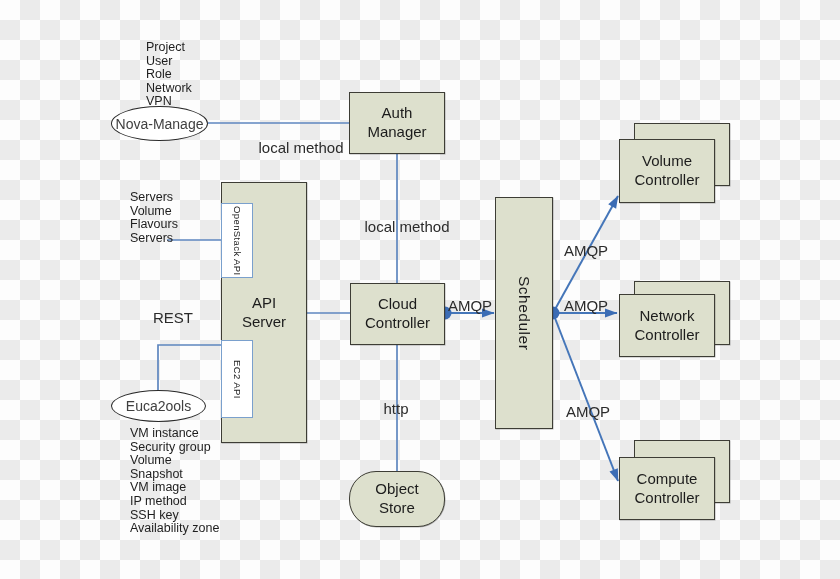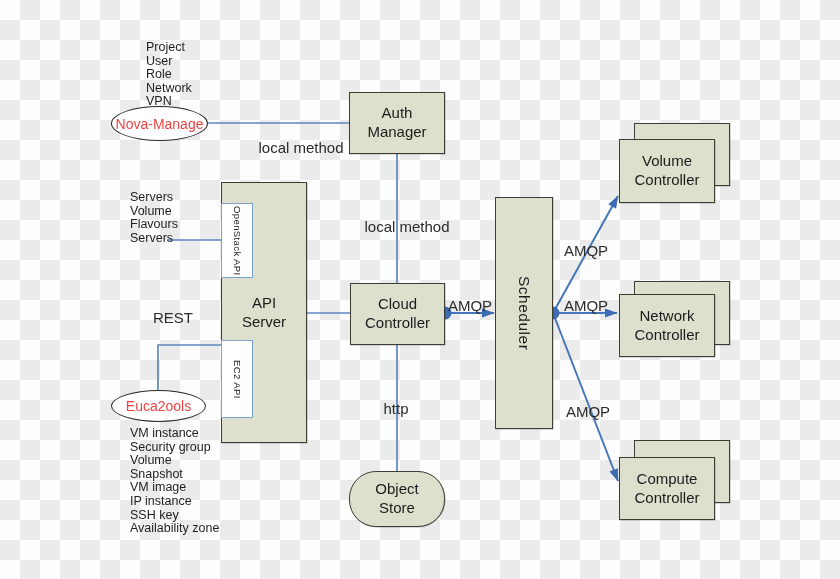--- a/index.html
+++ b/index.html
@@ -39,21 +39,21 @@
     border:1.2px solid #7aa0cd; display:flex; align-items:center; justify-content:center;
   }
   .sub-box .vlbl{writing-mode:vertical-rl; font-size:9.5px; color:#222; letter-spacing:.4px; white-space:nowrap;}
   .openstack{left:221px; top:203px; width:32px; height:75px;}
   .ec2{left:221px; top:340px; width:32px; height:78px;}
 
   .ellipse{
     position:absolute; box-sizing:border-box; background:#ffffff;
     border:1.6px solid #2a2a2a; border-radius:50%;
     display:flex; align-items:center; justify-content:center;
-    font-size:14px; color:#ef4444; white-space:nowrap;
+    font-size:14px; color:#404040; white-space:nowrap;
   }
   .nova{left:111px; top:106px; width:97px; height:35px;}
   .euca{left:111px; top:390px; width:95px; height:32px;}
 
   .list{position:absolute; font-size:12.5px; line-height:13.6px; color:#1e1e1e; white-space:nowrap;}
   .list-top{left:146px; top:41px;}
   .list-mid{left:130px; top:191px;}
   .list-bottom{left:130px; top:427px;}
 
   .edge-label{
@@ -108,21 +108,21 @@
     <div>Flavours</div>
     <div>Servers</div>
   </div>
 
   <div class="list list-bottom">
     <div>VM instance</div>
     <div>Security group</div>
     <div>Volume</div>
     <div>Snapshot</div>
     <div>VM image</div>
-    <div>IP instance</div>
+    <div>IP method</div>
     <div>SSH key</div>
     <div>Availability zone</div>
   </div>
 
   <div class="ellipse nova">
     <span class="lbl">Nova-Manage</span>
   </div>
   <div class="ellipse euca">
     <span class="lbl">Euca2ools</span>
   </div>

